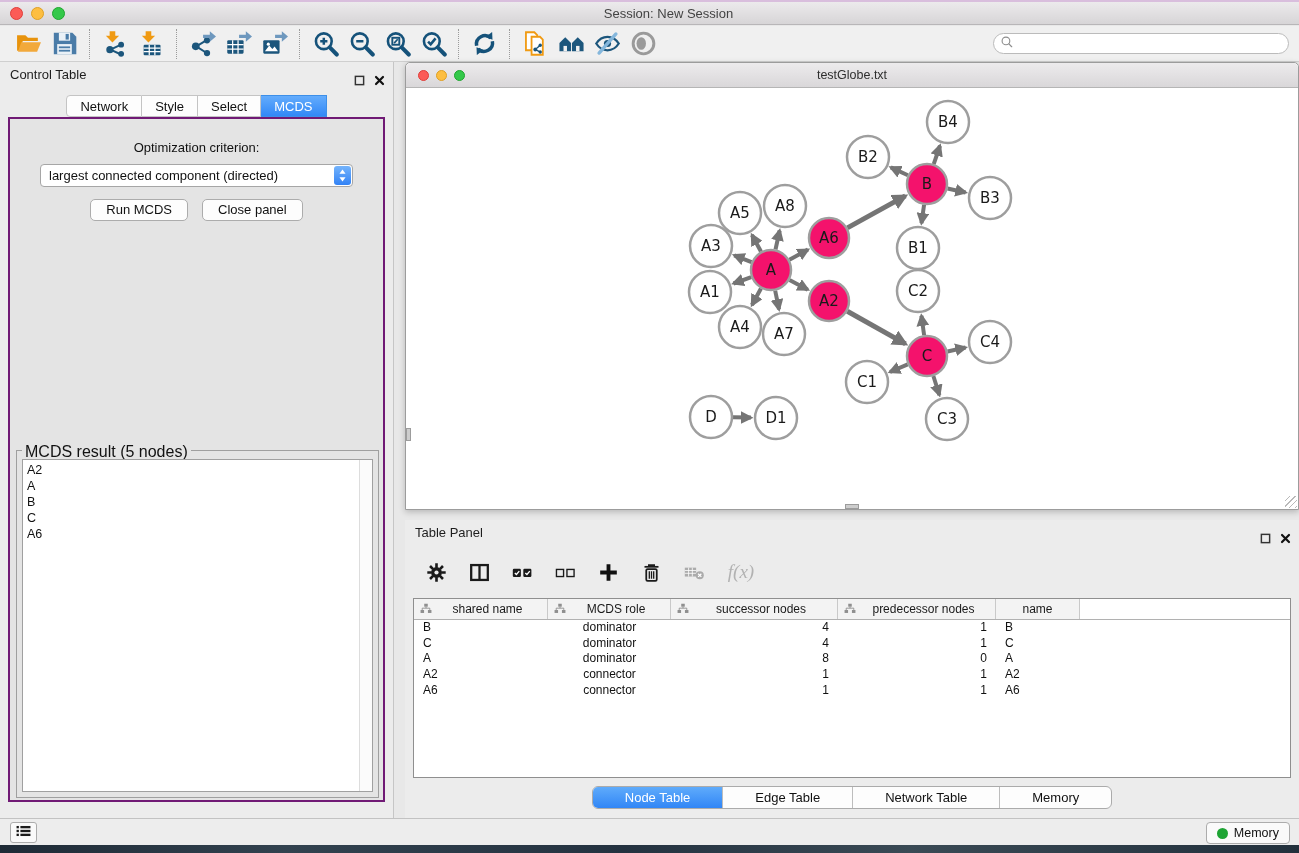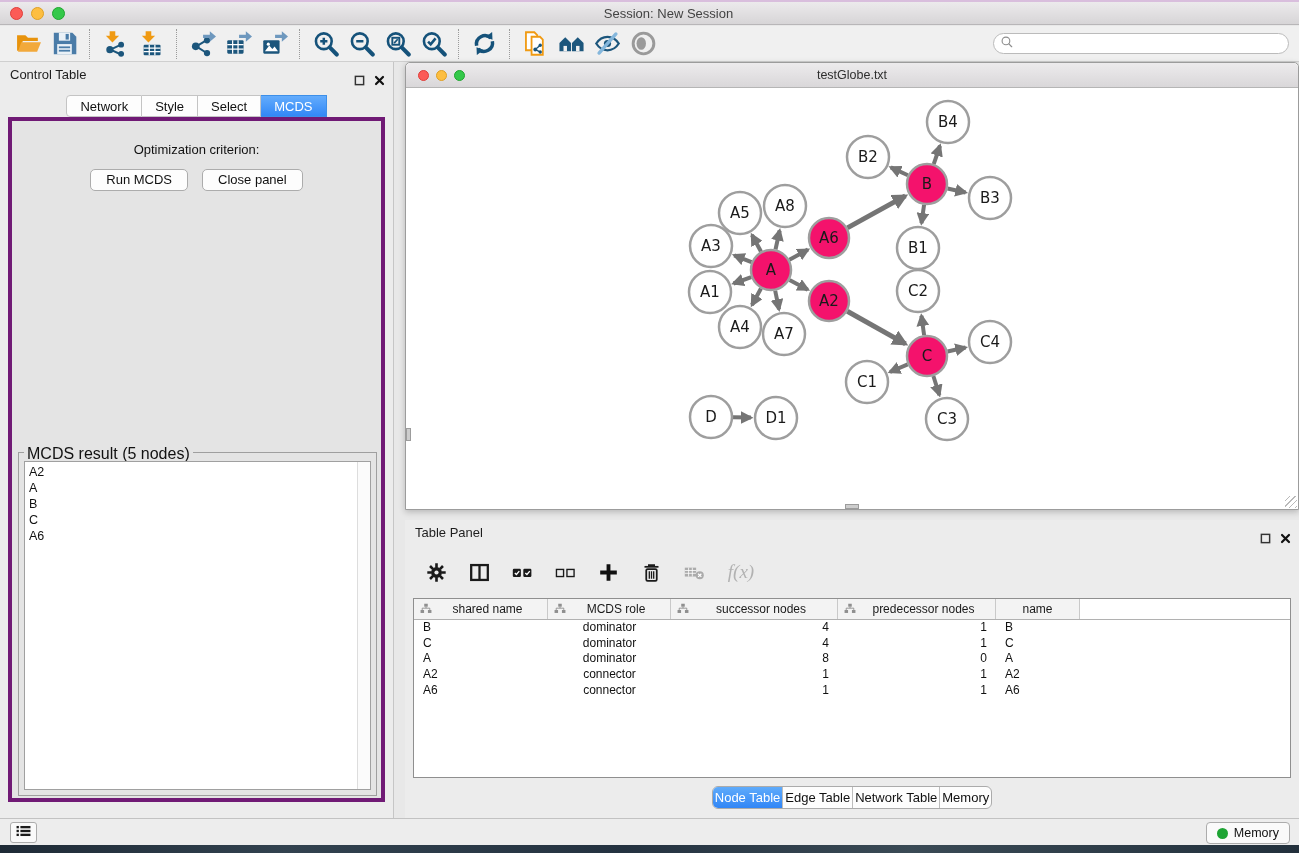--- a/index.html
+++ b/index.html
@@ -28,21 +28,21 @@
   
   .control-panel { position:absolute; left:0; top:62px; width:394px; bottom:35px; background:#ECECEC; border-right:1px solid #C6C6C6; }
   .panel-header { position:relative; height:26px; line-height:26px; font-size:13px; color:#1E1E1E; padding-left:10px; }
   .ph-icons { position:absolute; right:8px; top:7px; display:flex; gap:9px; }
   .ph-icons svg { width:11px; height:11px; }
   .cp-tabs { position:absolute; top:33px; left:0; width:100%; display:flex; justify-content:center; z-index:2; }
   .cp-tab { height:22px; line-height:22px; padding:0 13px; font-size:13px; background:#FDFDFD; border:1px solid #C4C4C4; border-left:none; color:#111; }
   .cp-tab:first-child { border-left:1px solid #C4C4C4; border-radius:4px 0 0 4px; }
   .cp-tab:last-child { border-radius:0 4px 4px 0; }
   .cp-tab.active { background:linear-gradient(#64ACFC,#3288F7); color:#fff; border-color:#3D8FE8; border-radius:0; }
-  .cp-content { position:absolute; left:8px; right:8px; top:55px; bottom:16px; background:#E4E4E4; border:4px solid #701a75; }
+  .cp-content { position:absolute; left:8px; right:8px; top:55px; bottom:16px; background:#E4E4E4; border:2px solid #701a75; }
   .opt-label { text-align:center; margin-top:21px; font-size:13px; color:#111; }
   .select-box { position:relative; margin:9px auto 0; width:313px; height:23px; background:#fff; border:1px solid #A6A6A6; border-radius:4px; font-size:13px; line-height:21px; padding-left:8px; color:#111; }
   .stepper { position:absolute; right:1px; top:1px; width:17px; height:19px; background:linear-gradient(#74B4FC,#3282F5); border-radius:3px; display:flex; align-items:center; justify-content:center; }
   .stepper svg { width:9px; height:15px; }
   .btn-row { display:flex; justify-content:center; gap:14px; margin-top:12px; }
   .mac-btn { height:22px; line-height:20px; padding:0 15px; background:#FDFDFD; border:1px solid #ACACAC; border-radius:5px; font-size:13px; color:#111; }
   .result-fieldset { position:absolute; left:6px; right:4px; top:331px; bottom:2px; border:1px solid #9F9F9F; background:#E4E4E4; }
   .result-legend { position:absolute; top:-8px; left:5px; font-size:16px; color:#111; background:#E4E4E4; padding:0 3px; }
   .list-box { position:absolute; left:5px; right:5px; top:8px; bottom:5px; background:#fff; border:1px solid #A0A0A0; overflow:hidden; }
   .scroll-track { position:absolute; right:0; top:0; bottom:0; width:13px; background:#FBFBFB; border-left:1px solid #DDD; }
@@ -69,21 +69,21 @@
   .table-box { position:absolute; left:8px; right:8px; top:78px; bottom:40px; background:#fff; border:1px solid #8F8F8F; overflow:hidden; }
   .thead { display:flex; height:21px; border-bottom:1px solid #B1B1B1; }
   .th { display:flex; align-items:center; background:#F3F3F3; border-right:1px solid #C9C9C9; font-size:12px; color:#1A1A1A; padding:0 4px; }
   .th svg { width:12px; height:12px; margin-left:2px; flex:none; }
   .th .th-label { flex:1; text-align:center; }
   .trow { display:flex; height:15.7px; }
   .td { font-size:12px; color:#111; line-height:15.7px; padding:0 9px; overflow:hidden; white-space:nowrap; }
 
   .table-tabs { position:absolute; bottom:9px; left:0; right:0; display:flex; justify-content:center; }
   .seg { display:flex; border:1px solid #ABABAB; border-radius:6px; overflow:hidden; background:#FDFDFD; }
-  .seg-item { height:21px; line-height:21px; padding:0 2px; font-size:13px; color:#111; border-left:1px solid #BDBDBD; }
+  .seg-item { height:21px; line-height:21px; padding:0 32px; font-size:13px; color:#111; border-left:1px solid #BDBDBD; }
   .seg-item:first-child { border-left:none; }
   .seg-item.active { background:linear-gradient(#5FABFB,#3186F6); color:#fff; }
 
   
   .status-bar { position:absolute; left:0; right:0; bottom:8px; height:27px; background:#EDEDED; border-top:1px solid #C2C2C2; }
   .list-btn { position:absolute; left:10px; top:3px; width:27px; height:21px; background:#FAFAFA; border:1px solid #ACACAC; border-radius:3px; display:flex; align-items:center; justify-content:center; }
   .list-btn svg { width:17px; height:14px; }
   .memory-btn { position:absolute; right:9px; top:3px; height:22px; padding:0 10px; background:#FAFAFA; border:1px solid #ACACAC; border-radius:4px; font-size:12.5px; color:#111; display:flex; align-items:center; gap:6px; }
   .memory-dot { width:11px; height:11px; border-radius:50%; background:#1EA434; }
   .desktop-strip { position:absolute; left:0; right:0; bottom:0; height:8px; background:linear-gradient(90deg,#1E2A36,#32424F 22%,#243240 48%,#3A4A55 70%,#22303C); }
@@ -255,20 +255,29 @@
       </span>
     </div>
     <div class="cp-tabs" id="cp-tabs">
         <div class="cp-tab">Network</div>
         <div class="cp-tab">Style</div>
         <div class="cp-tab">Select</div>
         <div class="cp-tab active">MCDS</div>
       </div>
     <div class="cp-content">
       <div class="opt-label">Optimization criterion:</div>
+      <div class="select-box">
+        <span>largest connected component (directed)</span>
+        <span class="stepper">
+            <svg viewBox="0 0 10 16">
+              <path d="M5 1.2L8.4 6H1.6z" fill="#fff"></path>
+              <path d="M5 14.8L1.6 10h6.8z" fill="#fff"></path>
+            </svg>
+          </span>
+      </div>
       <div class="btn-row">
         <button class="mac-btn">Run MCDS</button>
         <button class="mac-btn">Close panel</button>
       </div>
       <div class="result-fieldset">
         <span class="result-legend">MCDS result (5 nodes)</span>
         <div class="list-box">
           <div class="list-pad" id="mcds-list">
               <div class="mcds-item">A2</div>
               <div class="mcds-item">A</div>

